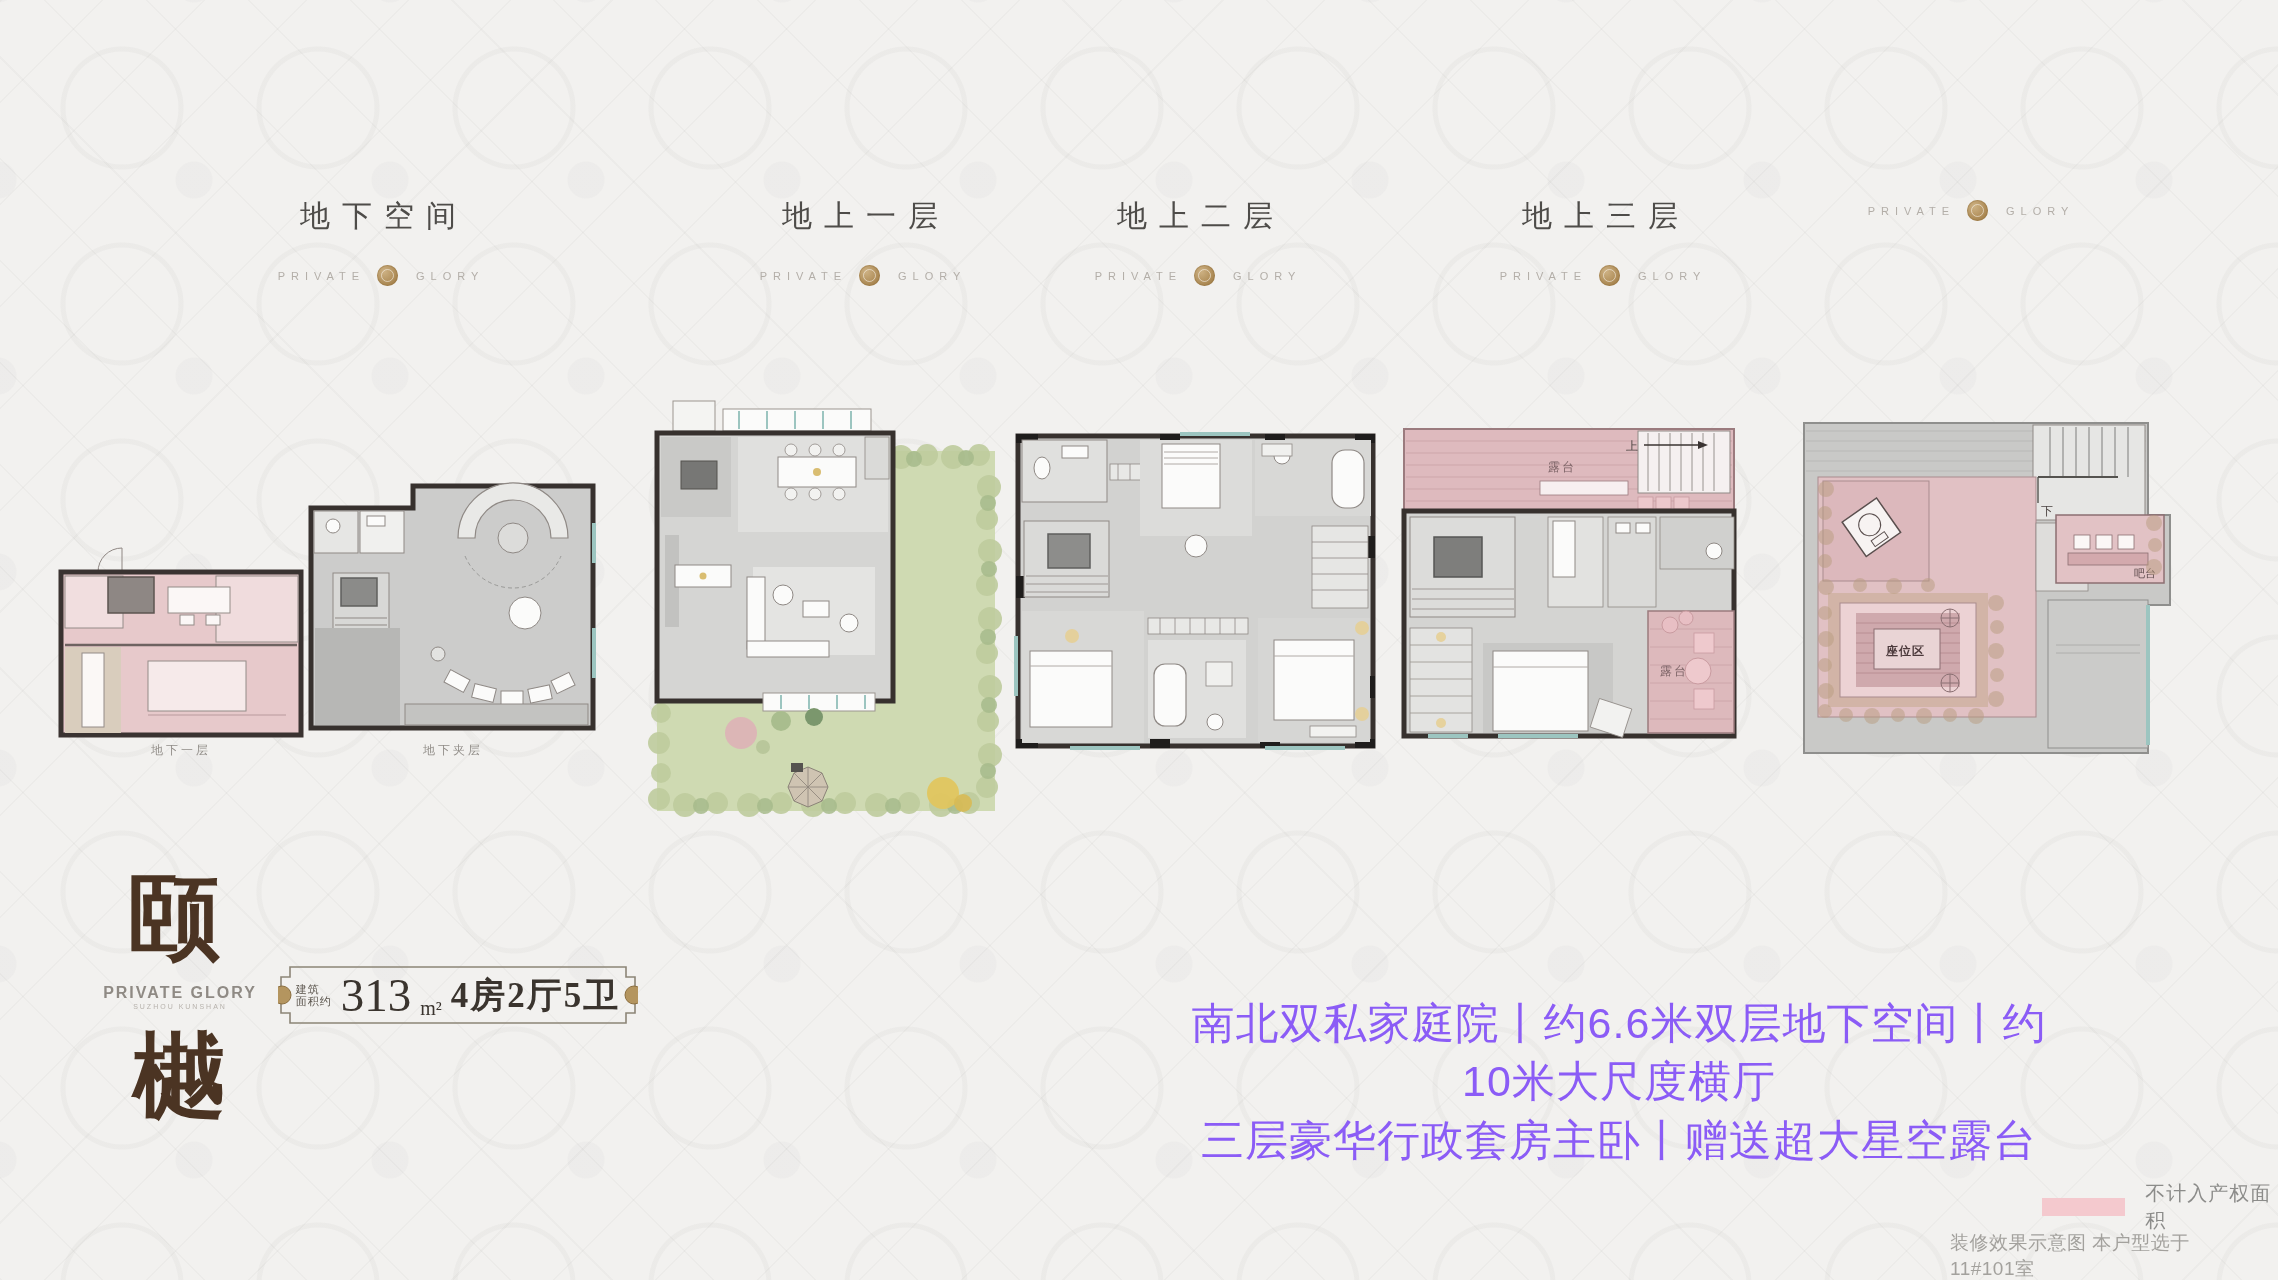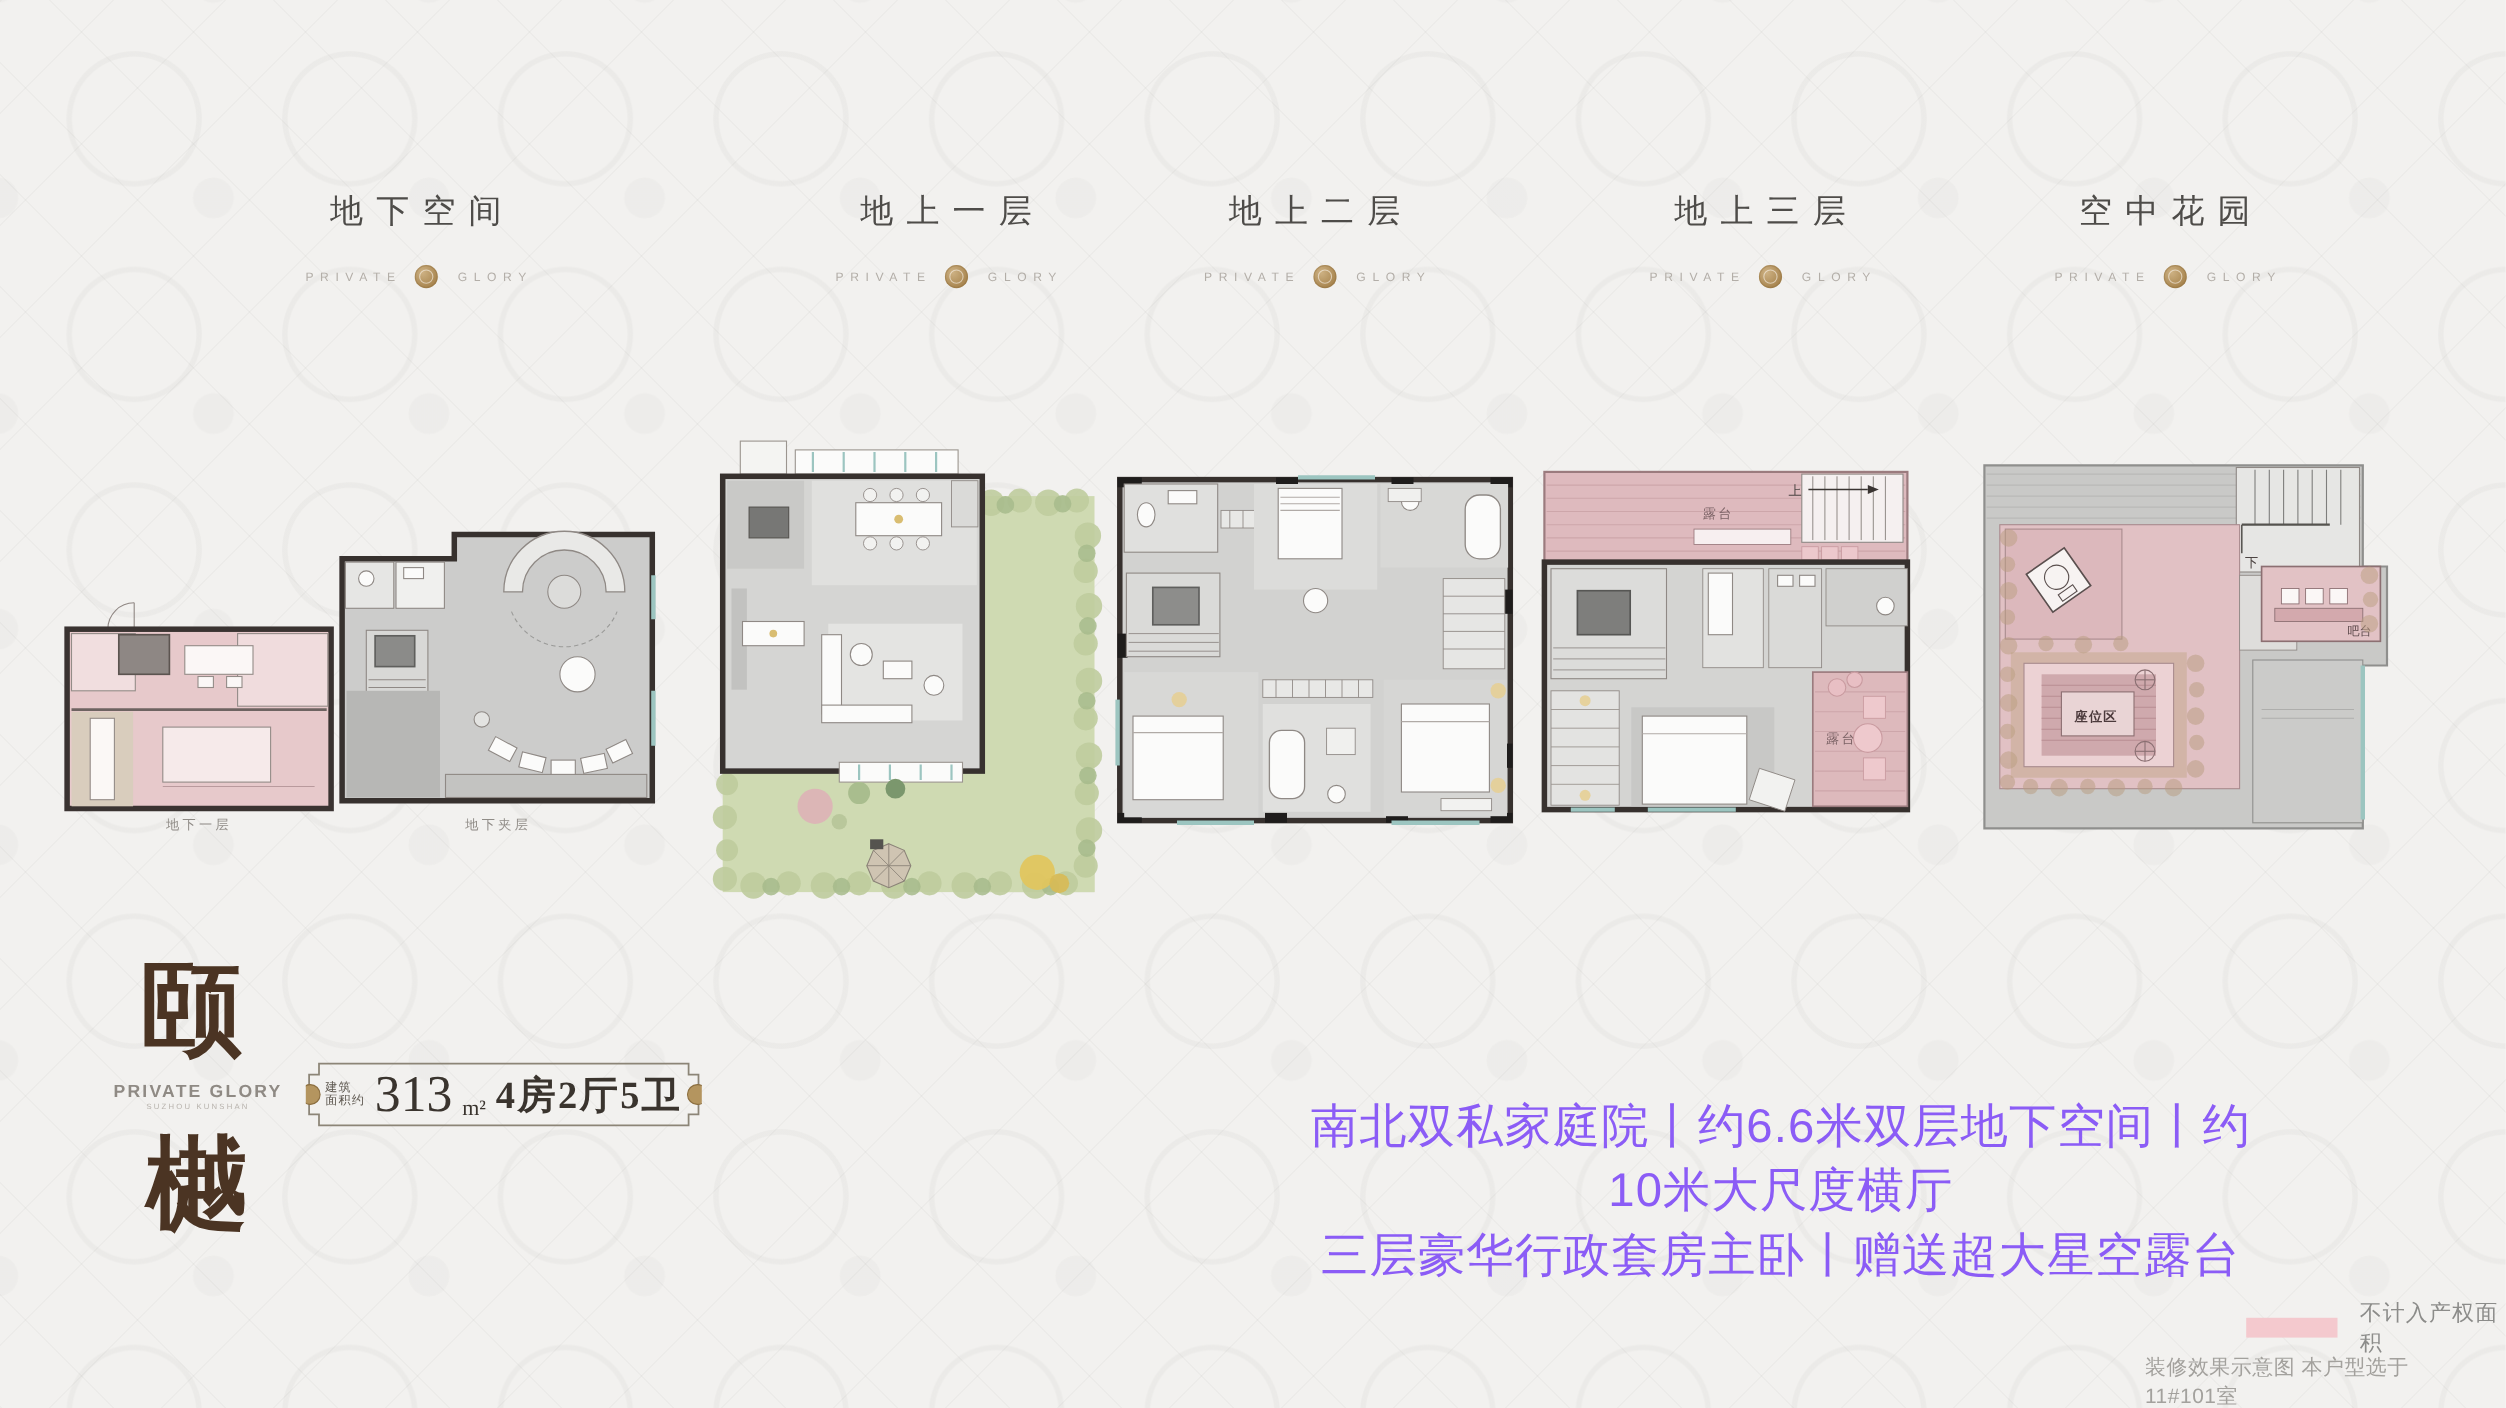--- a/index.html
+++ b/index.html
@@ -16,21 +16,21 @@
       repeating-linear-gradient(135deg, rgba(110,110,104,.045) 0 1.5px, transparent 1.5px 72px),
       radial-gradient(circle, transparent 56px, rgba(110,110,104,.05) 57px, rgba(110,110,104,.05) 61px, transparent 62px),
       radial-gradient(circle, rgba(110,110,104,.035) 0 18px, transparent 19px);
     background-size:auto,auto,196px 196px,196px 196px;
     background-position:0 0,0 0,24px 10px,96px 82px;
     pointer-events:none;
   }
   .sec-header{position:absolute;width:340px;text-align:center;}
   .sec-title{
     font-family:"Liberation Serif","DejaVu Serif",serif;
-    font-size:30px;letter-spacing:12px;text-indent:12px;color:#4e4c49;font-weight:500;
+    font-size:30px;letter-spacing:12px;text-indent:12px;color:#4e4c49;font-weight:500;margin-top:24px;
   }
   .brand-row{display:flex;align-items:center;justify-content:center;gap:12px;margin-top:28px;text-align:center;}
   .brand-txt{
     font-size:11px;letter-spacing:6px;text-indent:6px;color:#b3aea8;font-weight:500;
   }
   .seal{
     width:21px;height:21px;border-radius:50%;flex:0 0 auto;position:relative;
     background:radial-gradient(circle at 35% 32%, #cdb183, #a8854f 72%);
     box-shadow:0 0 0 1px rgba(140,110,60,.35) inset;
   }
@@ -118,21 +118,20 @@
   </div>
   <div class="sec-header" style="left:1430px;top:172px">
     <div class="sec-title">地上三层</div>
     <div class="brand-row">
       <span class="brand-txt">PRIVATE</span>
       <span class="seal"></span>
       <span class="brand-txt">GLORY</span>
     </div>
   </div>
   <div class="sec-header" style="left:1798px;top:172px">
-    <div class="sec-title">空中花园</div>
     <div class="brand-row">
       <span class="brand-txt">PRIVATE</span>
       <span class="seal"></span>
       <span class="brand-txt">GLORY</span>
     </div>
   </div>
 
   <svg class="svg-plan" style="left:56px;top:545px" width="250" height="200" viewBox="0 0 250 200">
     <path d="M42,27 A24,24 0 0 1 66,3" fill="none" stroke="#8f8783" stroke-width="1"></path>
     <line x1="66" y1="3" x2="66" y2="27" stroke="#8f8783" stroke-width="1"></line>

